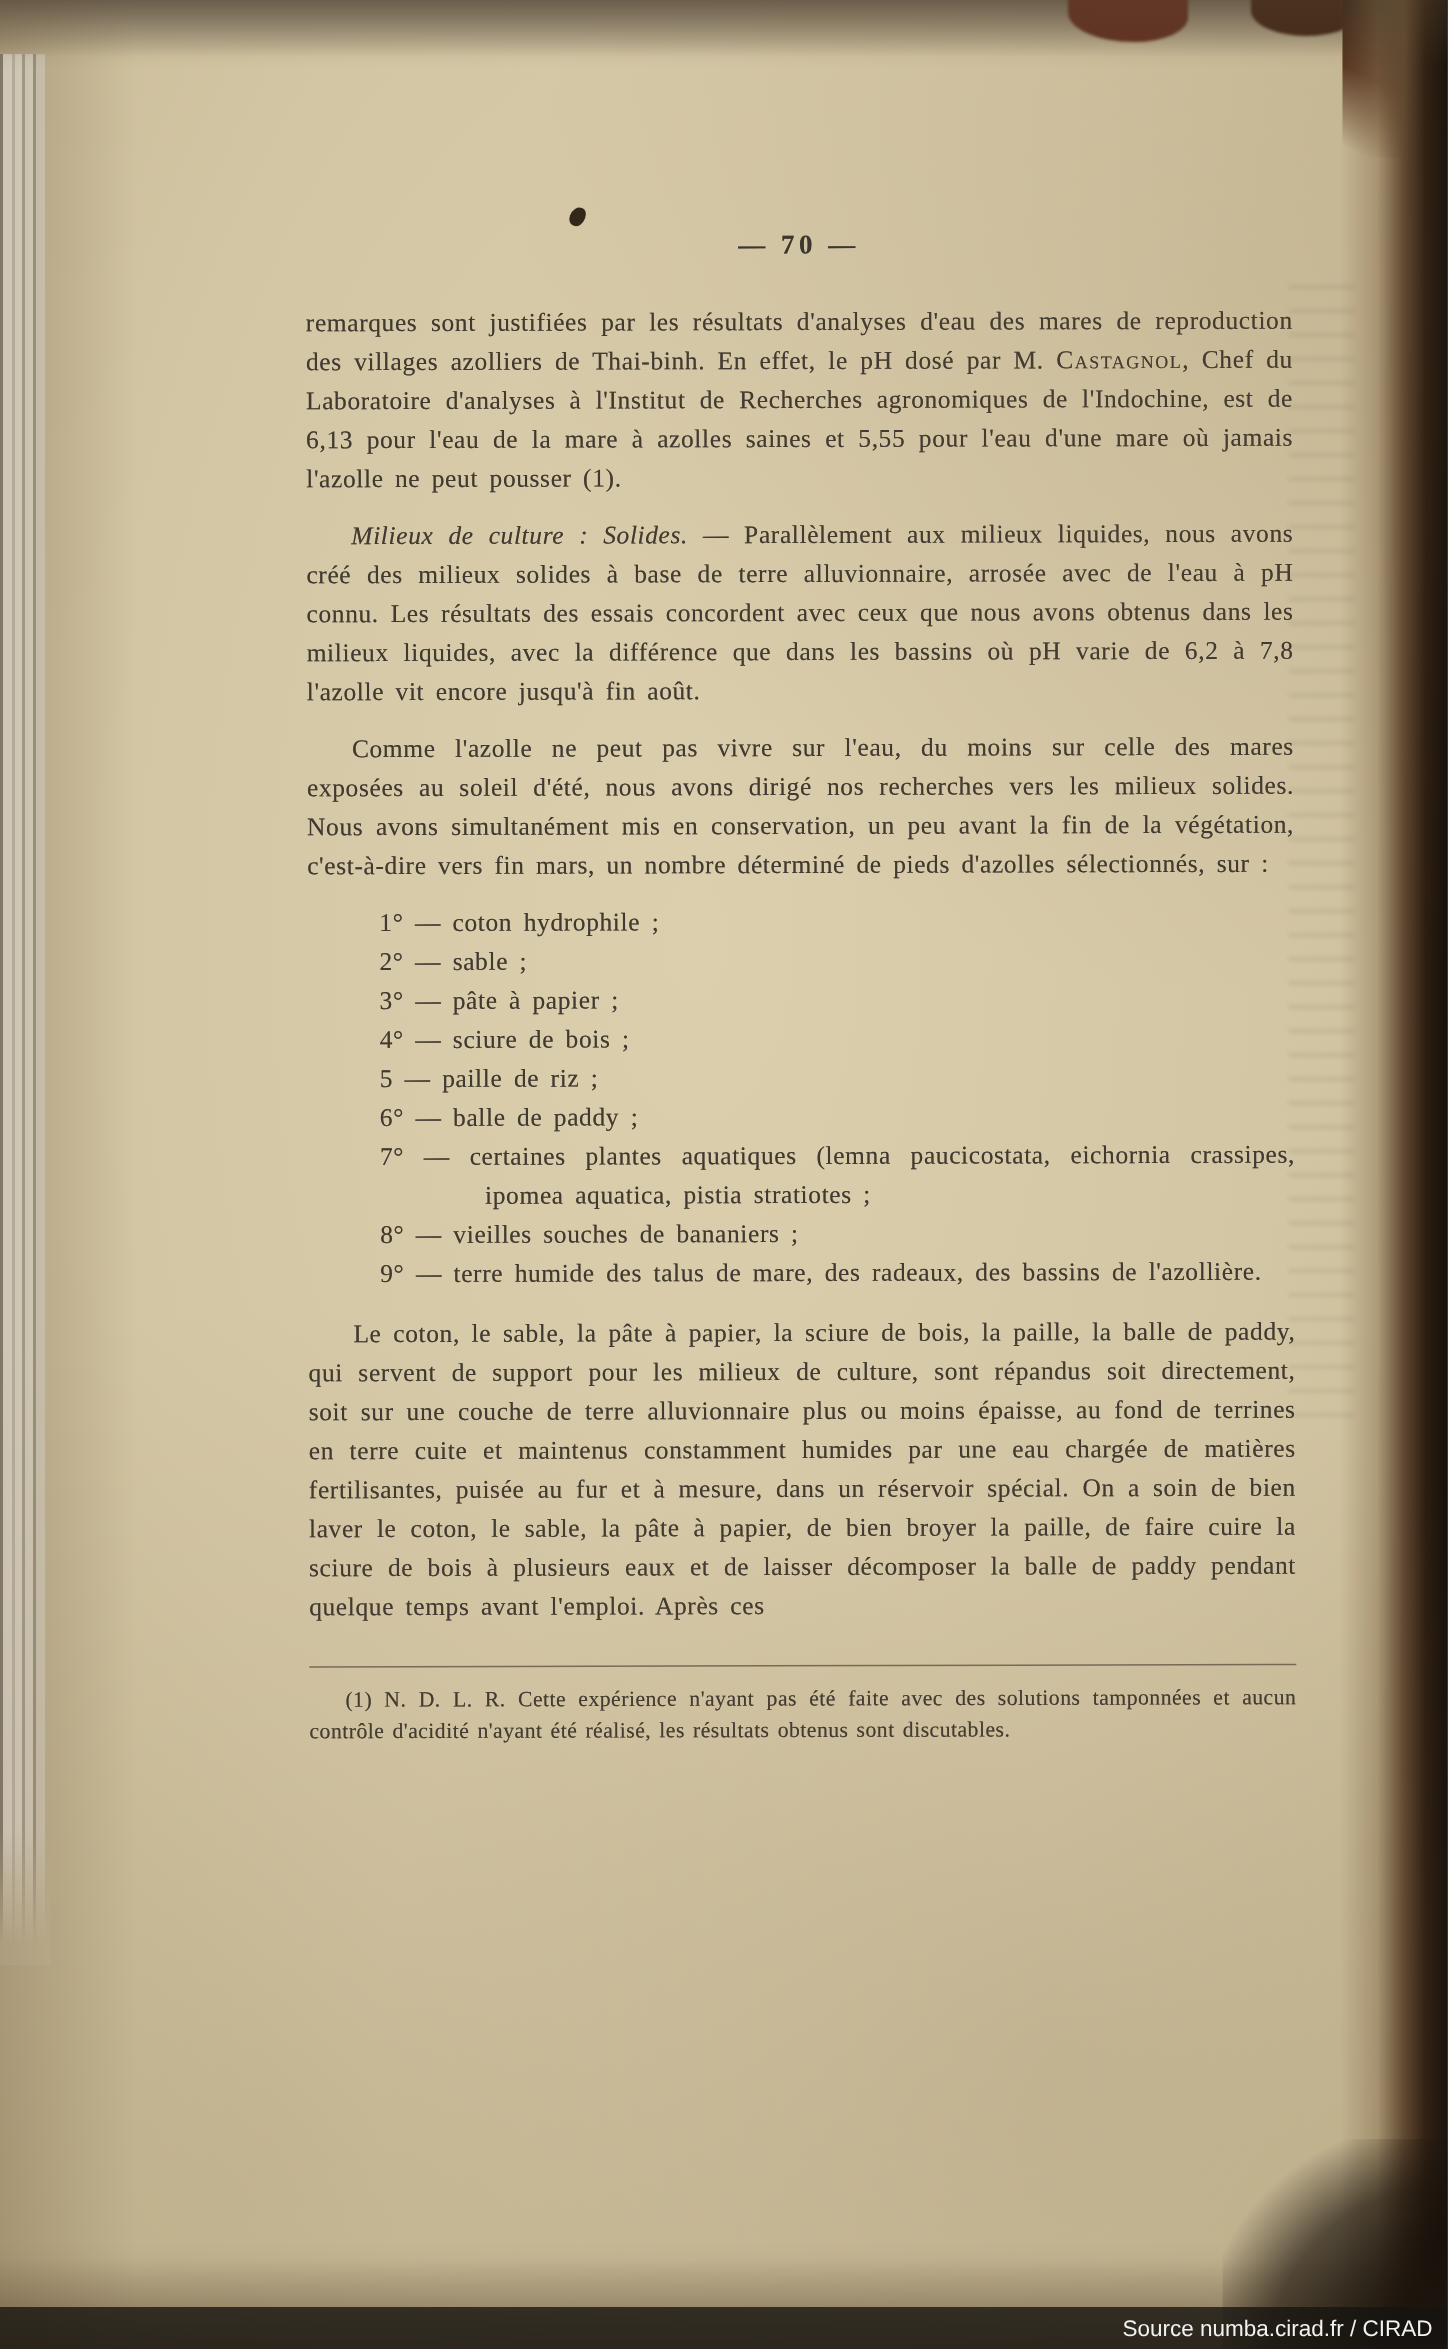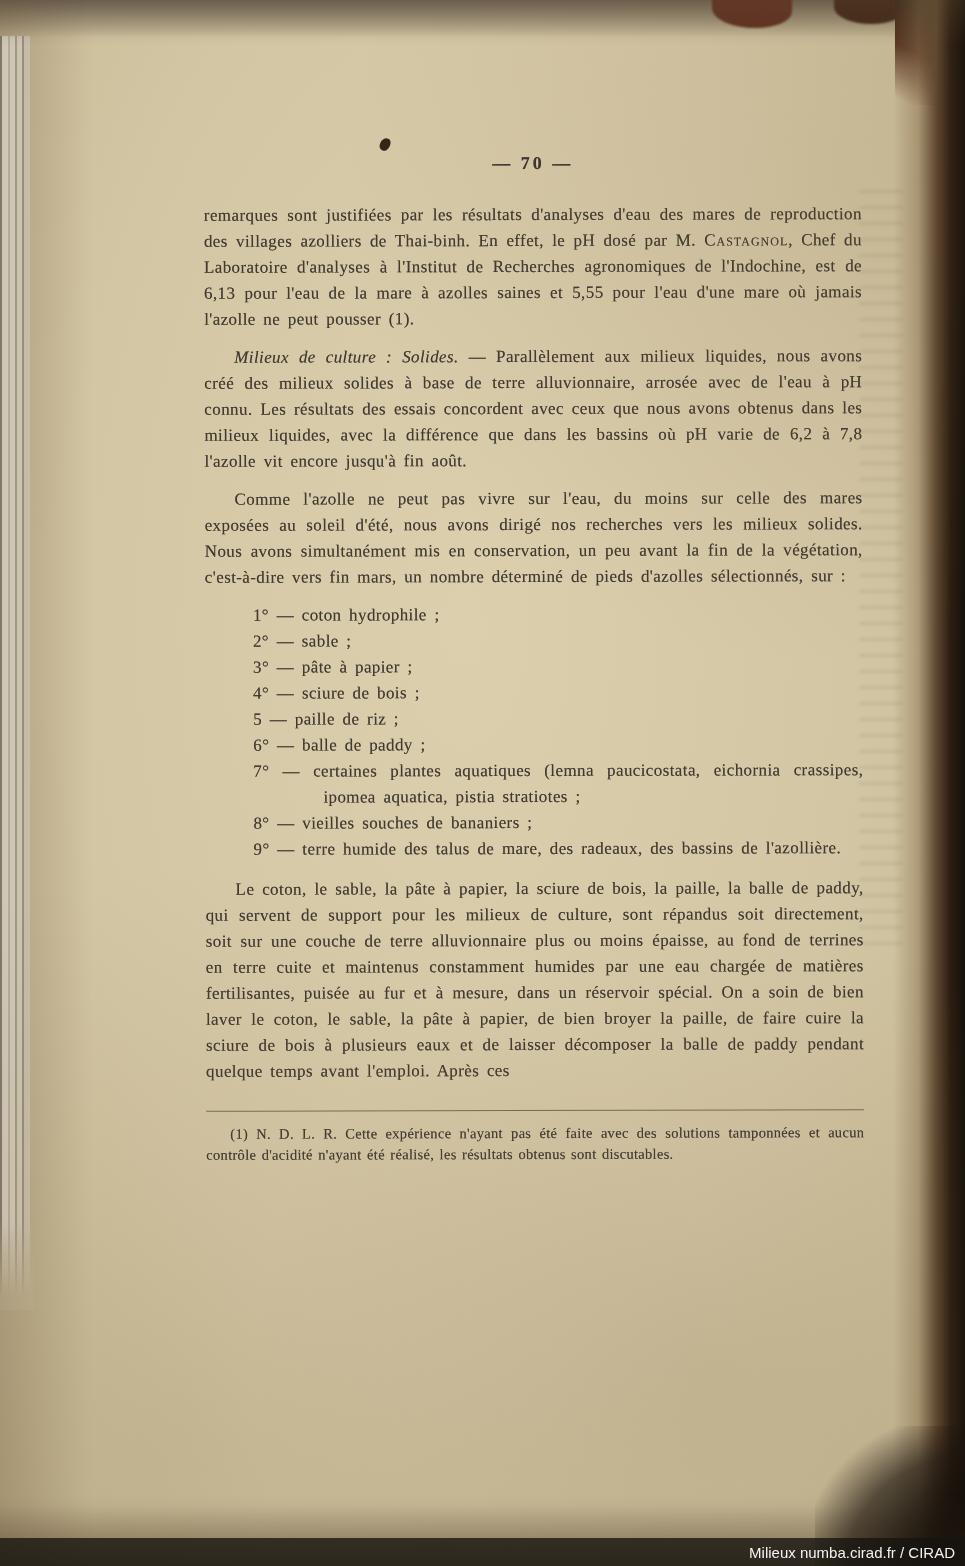--- a/index.html
+++ b/index.html
@@ -155,16 +155,16 @@
 
     <hr class="footnote-rule">
 
     <p class="footnote">(1) N. D. L. R. Cette expérience n'ayant pas été faite avec des solutions tamponnées et aucun contrôle d'acidité n'ayant été réalisé, les résultats obtenus sont discutables.</p>
 
   </div>
 
   <div class="grime"></div>
 
   <div class="credit-bar">
-    <span>Milieux numba.cirad.fr / CIRAD</span>
+    <span>Source numba.cirad.fr / CIRAD</span>
   </div>
 
 </div>
 
 </body></html>

